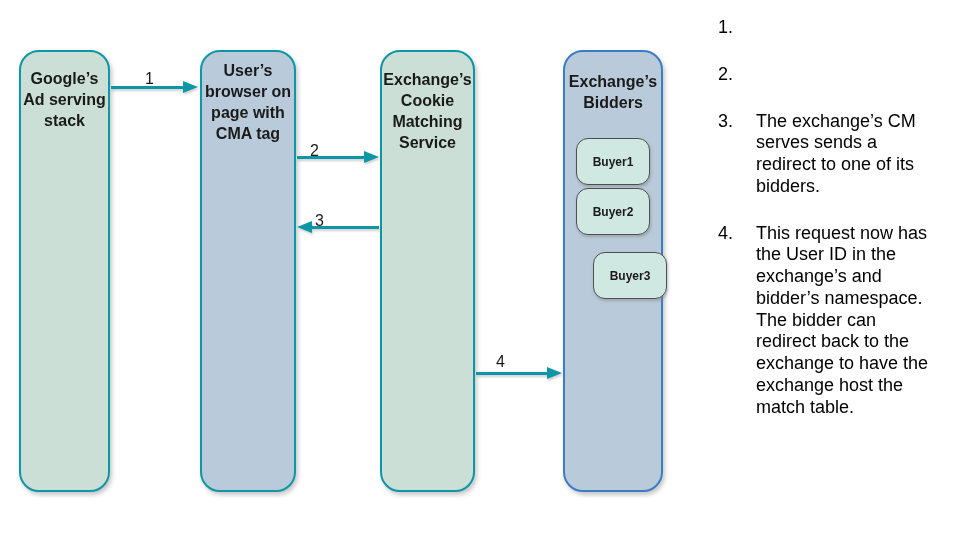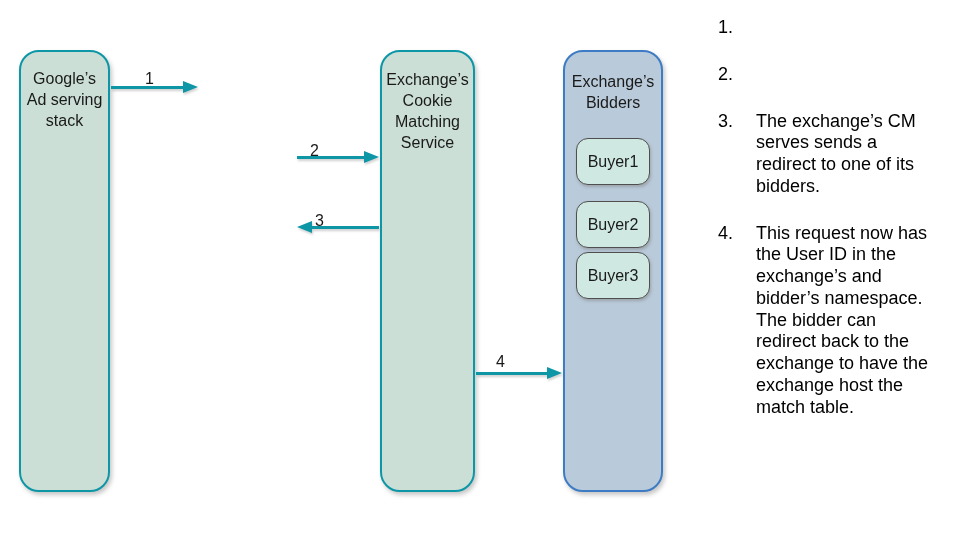--- a/index.html
+++ b/index.html
@@ -11,20 +11,21 @@
     overflow: hidden;
     font-family: "Liberation Sans", sans-serif;
     color: var(--text, #1a1a1a);
   }
   .lane {
     position: absolute;
     box-sizing: border-box;
     border-radius: 20px;
     border: 2px solid var(--teal, #0d96a6);
     box-shadow: 2px 3px 4px rgba(130,130,130,0.45);
+    font-weight: bold;
   }
   .lane.green { background: var(--green-fill, #cbdfd6); }
   .lane.blue  { background: var(--blue-fill,  #b9cada); }
   .lane.blue-border { border-color: var(--blue-border, #3d7cc4); }
   .lane-title {
     white-space: pre-line;
     text-align: center;
     font-size: 16px;
     line-height: 21px;
     color: var(--text, #1a1a1a);
@@ -34,21 +35,21 @@
     left: 11px;
     width: 74px;
     height: 47px;
     box-sizing: border-box;
     background: var(--buyer-fill, #cfe8e1);
     border: 1.5px solid var(--buyer-border, #4f4f4f);
     border-radius: 12px;
     display: flex;
     align-items: center;
     justify-content: center;
-    font-size: 16px;
+    font-size: 12px;
     box-shadow: 1px 2px 3px rgba(130,130,130,0.5);
   }
   .arrow {
     position: absolute;
     height: 3px;
     background: var(--teal, #0d96a6);
     filter: drop-shadow(1px 2px 1px rgba(120,120,120,0.35));
   }
   .arrow.right::after {
     content: "";
@@ -93,38 +94,44 @@
 <body>
 
 <div class="canvas">
 
   <div class="lane green" style="left:19px; top:50px; width:91px; height:442px;">
     <div class="lane-title" style="margin-top:16px;">Google’s
 Ad serving
 stack</div>
   </div>
 
+  <div class="lane blue" style="left:200px; top:50px; width:96px; height:442px;">
+    <div class="lane-title" style="margin-top:8px;">User’s
+browser on
+page with
+CMA tag</div>
+  </div>
 
   <div class="lane green" style="left:380px; top:50px; width:95px; height:442px;">
     <div class="lane-title" style="margin-top:17px;">Exchange’s
 Cookie
 Matching
 Service</div>
   </div>
 
   <div class="lane blue blue-border" style="left:563px; top:50px; width:100px; height:442px;">
     <div class="lane-title" style="margin-top:19px;">Exchange’s
 Bidders</div>
     <div class="buyer" style="top:86px;">
       <span>Buyer1</span>
     </div>
-    <div class="buyer" style="top:149px;">
+    <div class="buyer" style="top:136px;">
       <span>Buyer2</span>
     </div>
-    <div class="buyer" style="top:200px;">
+    <div class="buyer" style="top:200px;margin-left:17px;">
       <span>Buyer3</span>
     </div>
   </div>
 
   <div class="arrow right" style="left:111px; top:85.5px; width:72px;"></div>
   <div class="arrow-label" style="left:145px; top:69px;">1</div>
 
   <div class="arrow right" style="left:297px; top:155.5px; width:67px;"></div>
   <div class="arrow-label" style="left:310px; top:141px;">2</div>
 

